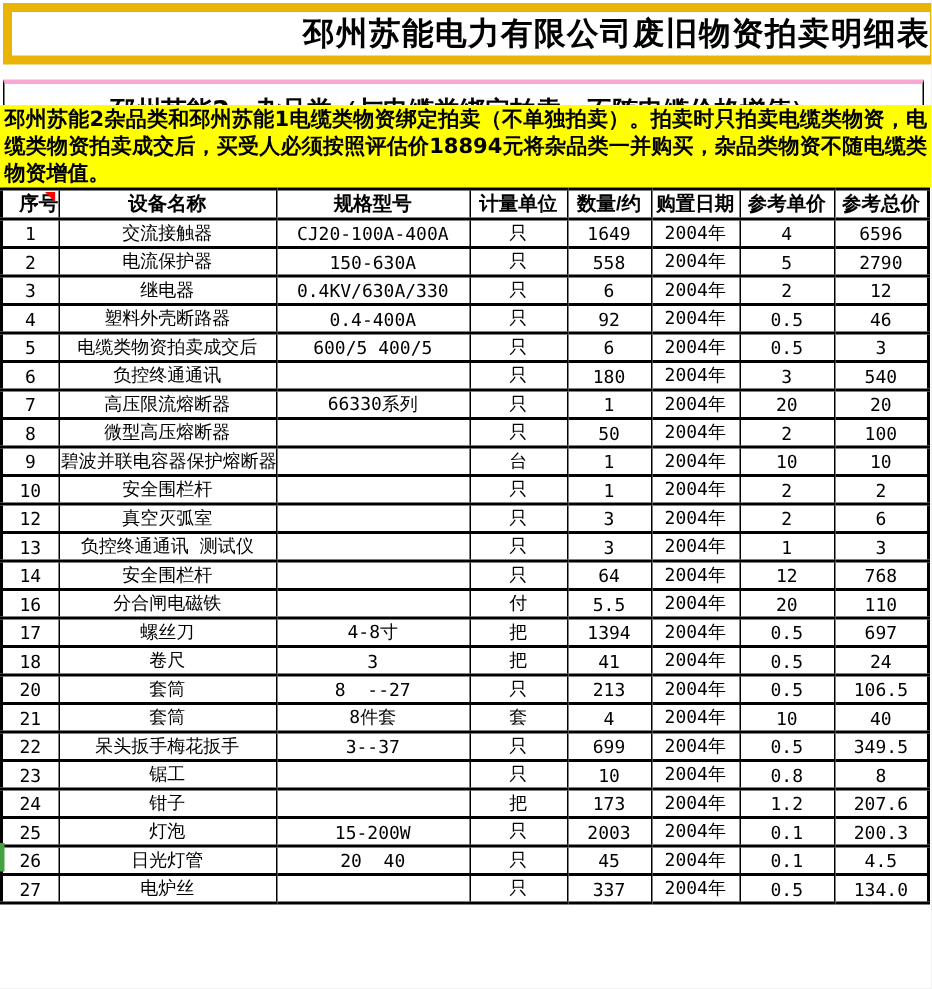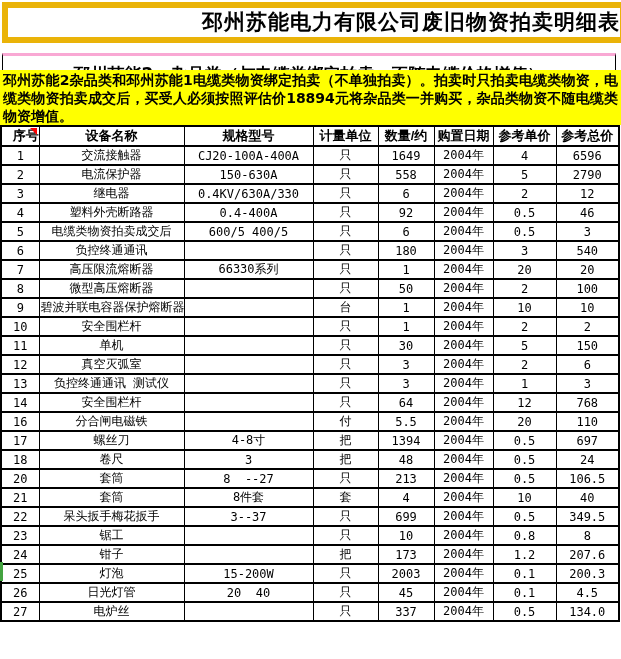--- a/index.html
+++ b/index.html
@@ -186,30 +186,20 @@
           <td>10</td>
           <td>安全围栏杆</td>
           <td></td>
           <td>只</td>
           <td>1</td>
           <td>2004年</td>
           <td>2</td>
           <td>2</td>
         </tr>
         <tr>
-          <td>11</td>
-          <td>单机</td>
-          <td></td>
-          <td>只</td>
-          <td>30</td>
-          <td>2004年</td>
-          <td>5</td>
-          <td>150</td>
-        </tr>
-        <tr>
           <td>12</td>
           <td>真空灭弧室</td>
           <td></td>
           <td>只</td>
           <td>3</td>
           <td>2004年</td>
           <td>2</td>
           <td>6</td>
         </tr>
         <tr>
@@ -250,21 +240,21 @@
           <td>1394</td>
           <td>2004年</td>
           <td>0.5</td>
           <td>697</td>
         </tr>
         <tr>
           <td>18</td>
           <td>卷尺</td>
           <td>3</td>
           <td>把</td>
-          <td>48</td>
+          <td>41</td>
           <td>2004年</td>
           <td>0.5</td>
           <td>24</td>
         </tr>
         <tr>
           <td>20</td>
           <td>套筒</td>
           <td>8  --27</td>
           <td>只</td>
           <td>213</td>

